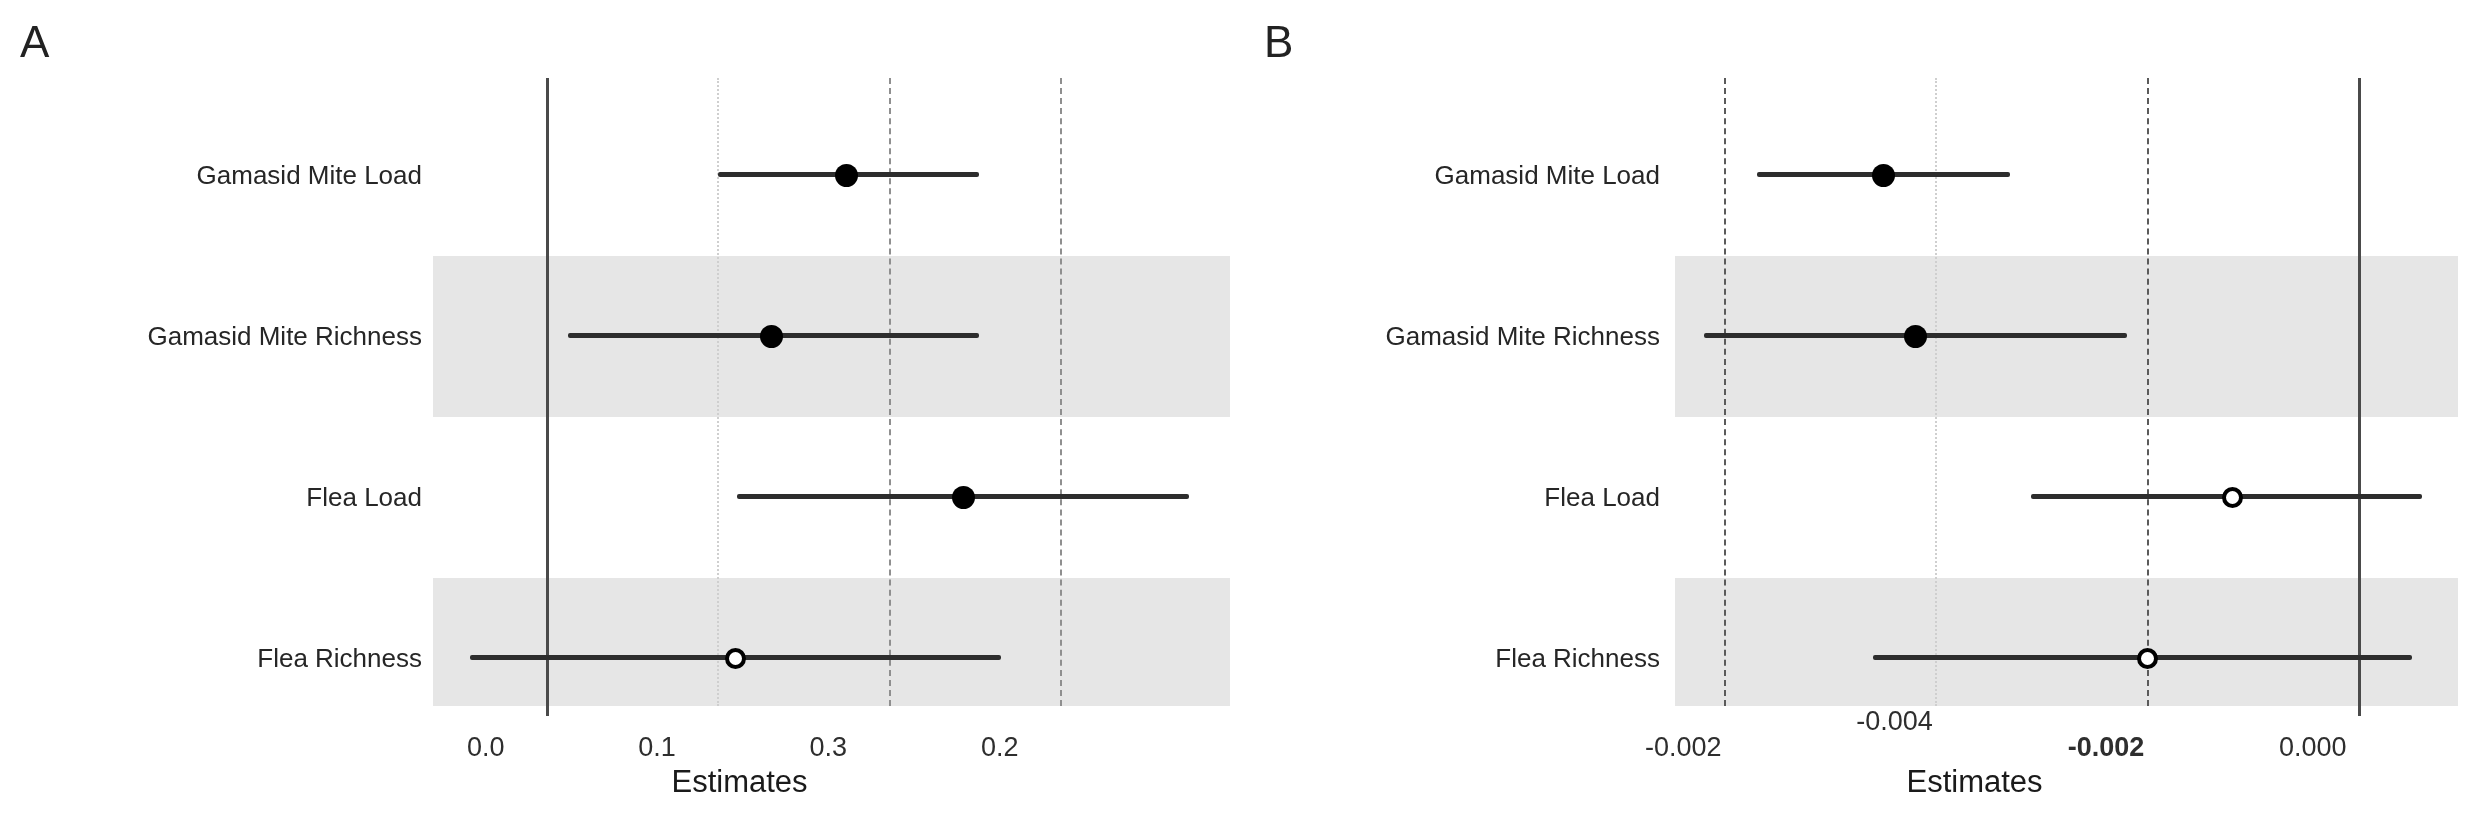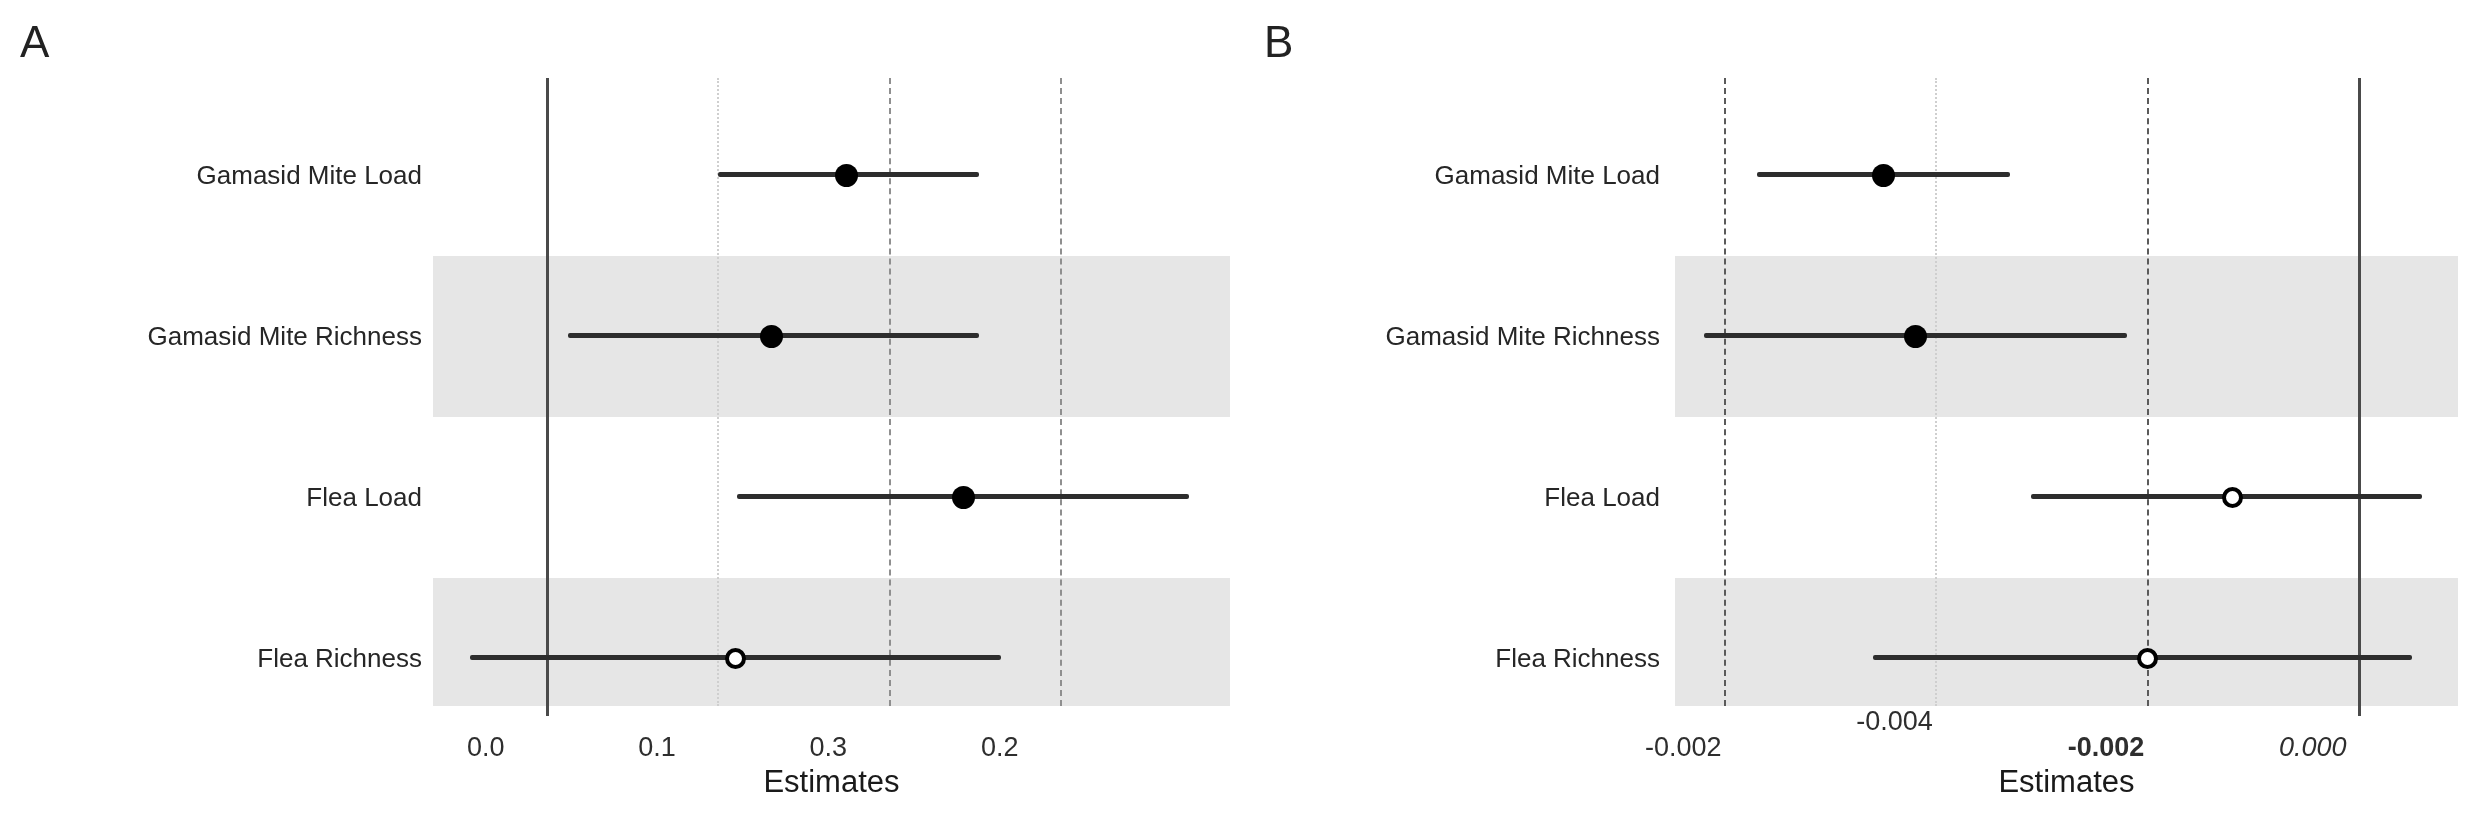--- a/index.html
+++ b/index.html
@@ -14,21 +14,21 @@
   .band{position:absolute;}
   .gridline{position:absolute;width:0;}
   .zeroline{position:absolute;width:0;}
   .ci{position:absolute;border-radius:2px;}
   .dot{position:absolute;border-radius:50%;box-sizing:border-box;}
   .rowlabel{
     position:absolute;font-size:26px;color:#262626;text-align:right;
     height:32px;line-height:32px;white-space:nowrap;
   }
   .tick{position:absolute;font-size:27px;color:#2e2e2e;text-align:left;width:160px;height:32px;line-height:32px;}
-  .xlabel{position:absolute;font-size:31px;color:#1a1a1a;text-align:center;width:320px;height:36px;line-height:36px;}
+  .xlabel{position:absolute;font-size:31px;color:#1a1a1a;text-align:left;width:320px;height:36px;line-height:36px;}
 </style>
 </head>
 <body>
 
 <div class="canvas">
   <div class="panel-letter" style="left:20px">A</div>
   <div class="panel-letter" style="left:1264px">B</div>
   <div class="panel" id="panel-0">
       <div class="band" style="left: 433px; width: 797px; top: 255.5px; height: 161px; background: rgb(230, 230, 230);"></div>
       <div class="band" style="left: 433px; width: 797px; top: 577.5px; height: 128.5px; background: rgb(230, 230, 230);"></div>
@@ -69,16 +69,16 @@
       <div class="dot" style="width: 23px; height: 23px; left: 1903.7px; top: 324.5px; background: rgb(0, 0, 0);"></div>
       <div class="rowlabel" style="left: 1200px; width: 460px; top: 481px;">Flea Load</div>
       <div class="ci" style="left: 2031.43px; width: 390.968px; top: 494px; height: 5px; background: rgb(45, 45, 45);"></div>
       <div class="dot" style="width: 21px; height: 21px; left: 2221.7px; top: 486.5px; background: rgb(255, 255, 255); border: 4px solid rgb(0, 0, 0);"></div>
       <div class="rowlabel" style="left: 1200px; width: 460px; top: 642px;">Flea Richness</div>
       <div class="ci" style="left: 1872.93px; width: 538.902px; top: 655px; height: 5px; background: rgb(45, 45, 45);"></div>
       <div class="dot" style="width: 21px; height: 21px; left: 2137.17px; top: 647.5px; background: rgb(255, 255, 255); border: 4px solid rgb(0, 0, 0);"></div>
       <div class="tick" style="left: 1645px; top: 731px;">-0.002</div>
       <div class="tick" style="left: 1856.33px; top: 705px;">-0.004</div>
       <div class="tick" style="left: 2067.67px; top: 731px; font-weight: bold;">-0.002</div>
-      <div class="tick" style="left: 2279px; top: 731px; font-style: italic;">0.000</div>
+      <div class="tick" style="left: 2279px; top: 731px;">0.000</div>
       <div class="xlabel" style="left: 1906.5px; top: 764px;">Estimates</div>
     </div>
 </div>
 
 </body></html>

